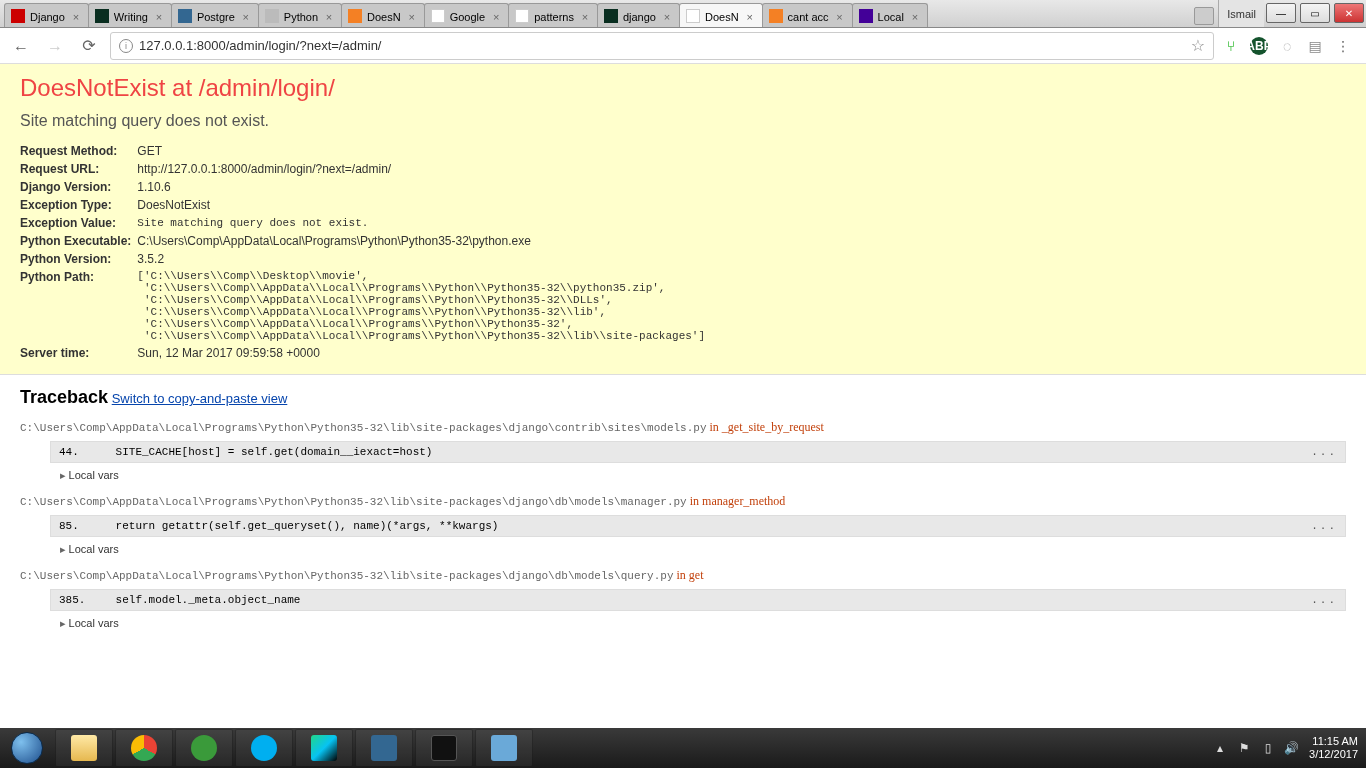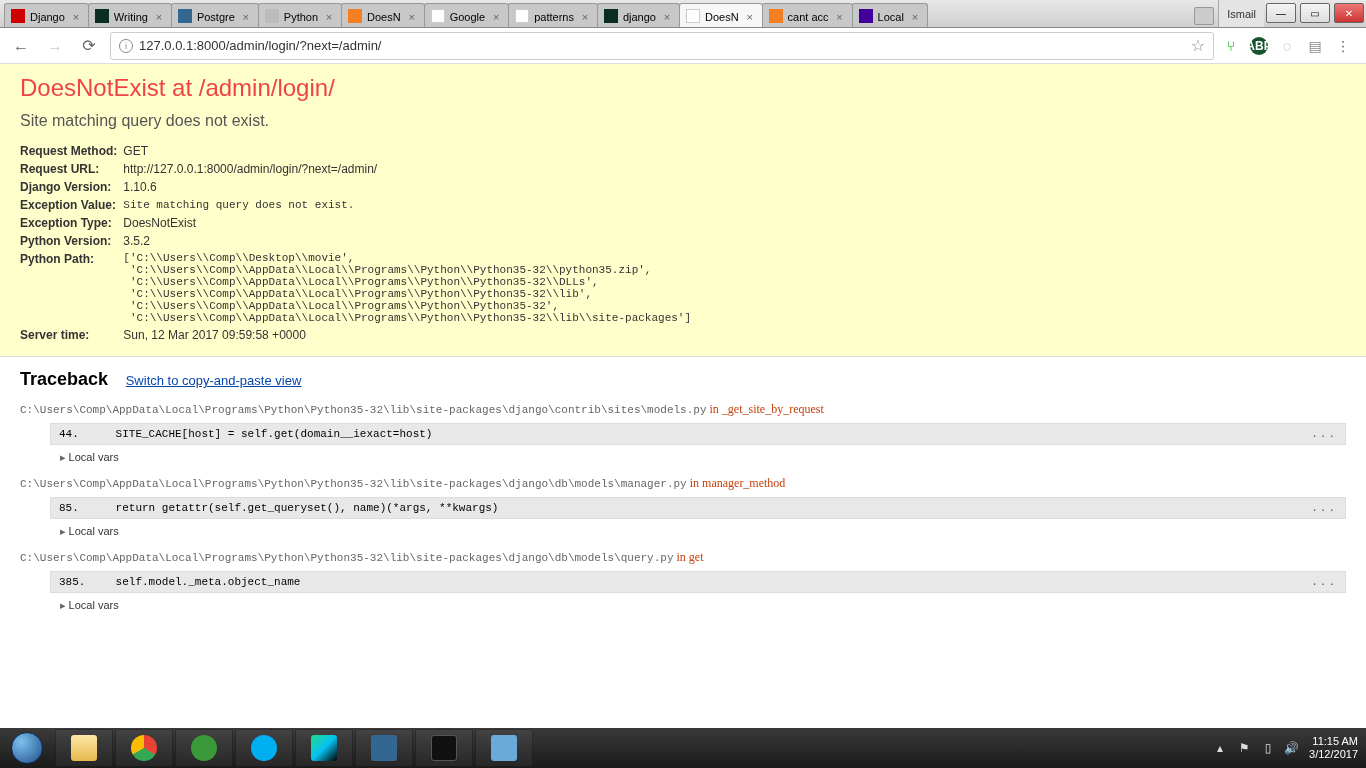--- a/index.html
+++ b/index.html
@@ -36,21 +36,21 @@
 .summary { background: #ffc; padding: 10px 20px 12px 20px; border-bottom: 1px solid #ddd; }
 .summary h1 { font-size: 24px; font-weight: normal; color: #ef4444; margin-bottom: 10px; }
 .summary .subhead { font-size: 16px; color: #555; margin-bottom: 12px; }
 .summary table { border-collapse: collapse; font-size: 12px; }
 .summary th { text-align: left; padding: 2px 6px 2px 0; font-weight: bold; color: #333; white-space: nowrap; vertical-align: top; }
 .summary td { padding: 2px 0; color: #333; font-family: inherit; }
 .summary td.mono, .mono { font-family: Consolas, "Courier New", monospace; font-size: 11px; }
 
 .traceback { padding: 12px 20px; }
 .traceback h2 { display: inline; font-size: 18px; font-weight: bold; }
-.switch-link { color: #0645ad; text-decoration: underline; font-size: 13px; margin-left: 14px; }
+.switch-link { color: #0645ad; text-decoration: underline; font-size: 13px; margin-left: 0; }
 .frame { margin-top: 12px; font-size: 11px; }
 .frame .location { font-family: Consolas, "Courier New", monospace; color: #666; font-size: 11px; }
 .frame .location .func { color: #c2410c; font-family: "Segoe UI"; font-size: 12px; }
 .codeblock { background: #e8e8e8; border: 1px solid #ddd; margin: 6px 0 6px 30px; padding: 4px 8px; font-family: Consolas, "Courier New", monospace; font-size: 11px; display: flex; justify-content: space-between; align-items: center; }
 .codeblock .lineno { display: inline-block; width: 50px; }
 .codeblock .dots { color: #555; letter-spacing: 2px; }
 .localvars { margin-left: 40px; font-size: 11px; color: #333; cursor: pointer; }
 .localvars::before { content: "▸ "; color: #666; }
 
 
@@ -175,26 +175,30 @@
             </tr>
         <tr>
               <th>Request URL:</th>
               <td>http://127.0.0.1:8000/admin/login/?next=/admin/</td>
             </tr>
         <tr>
               <th>Django Version:</th>
               <td>1.10.6</td>
             </tr>
         <tr>
+              <th>Exception Type:</th>
+              <td>DoesNotExist</td>
+            </tr>
+        <tr>
               <th>Exception Value:</th>
               <td class="mono">Site matching query does not exist.</td>
             </tr>
         <tr>
-              <th>Exception Type:</th>
-              <td>DoesNotExist</td>
+              <th>Python Executable:</th>
+              <td>C:\Users\Comp\AppData\Local\Programs\Python\Python35-32\python.exe</td>
             </tr>
         <tr>
               <th>Python Version:</th>
               <td>3.5.2</td>
             </tr>
         <tr>
               <th>Python Path:</th>
               <td class="mono" style="white-space:pre">['C:\\Users\\Comp\\Desktop\\movie',
  'C:\\Users\\Comp\\AppData\\Local\\Programs\\Python\\Python35-32\\python35.zip',
  'C:\\Users\\Comp\\AppData\\Local\\Programs\\Python\\Python35-32\\DLLs',

